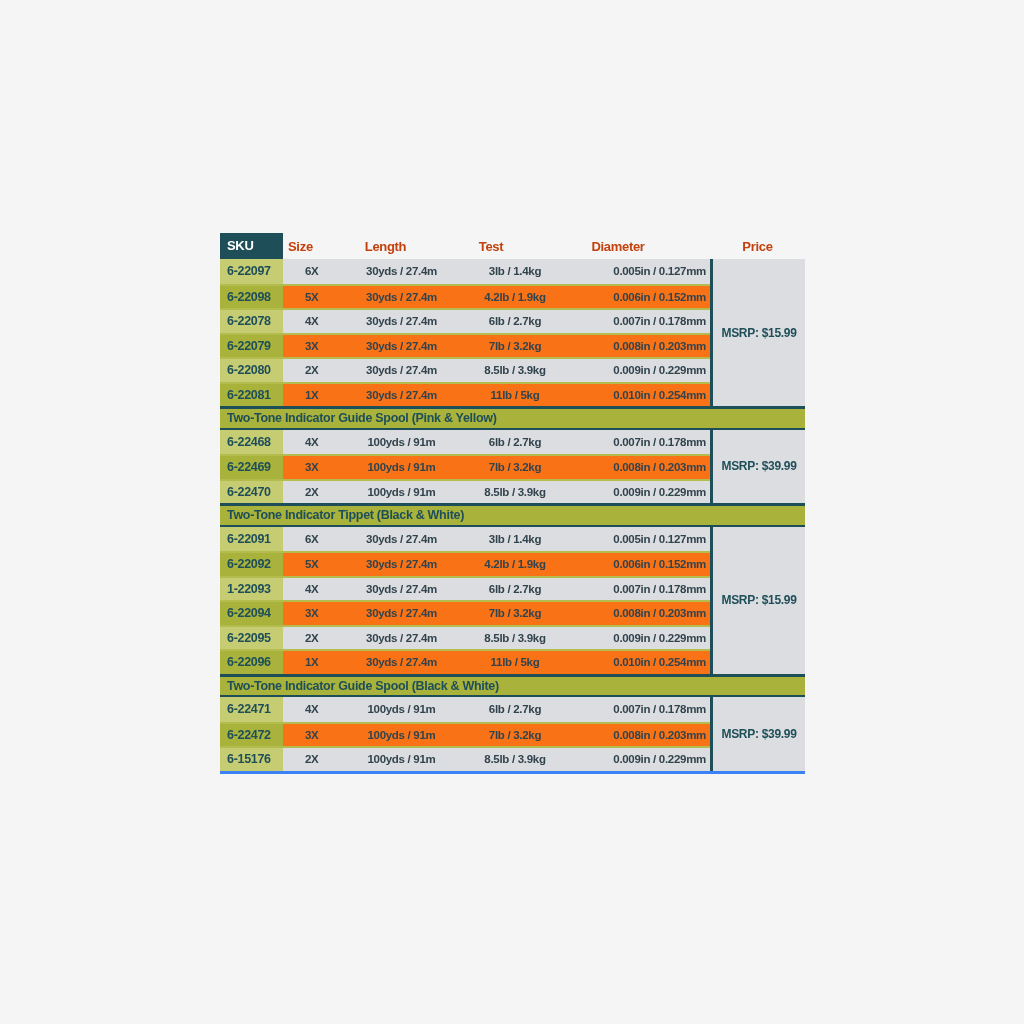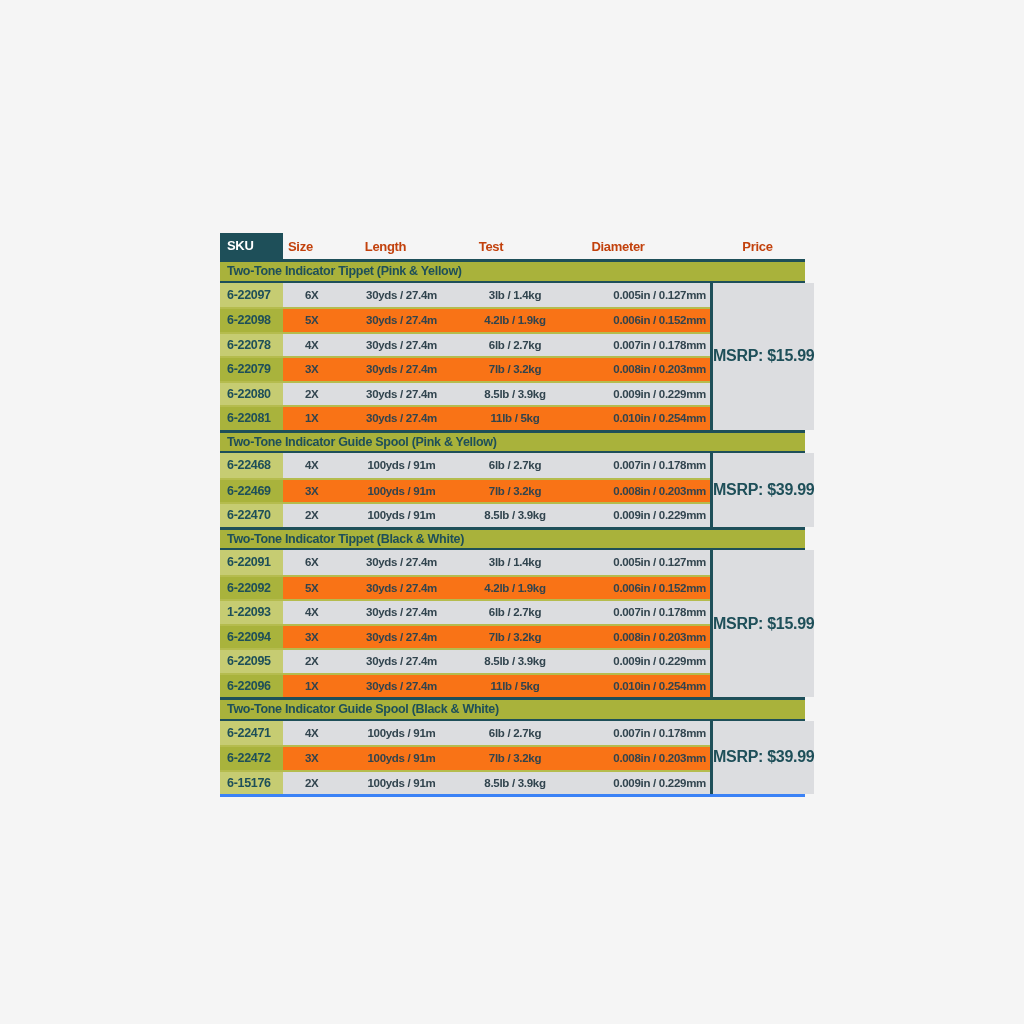--- a/index.html
+++ b/index.html
@@ -66,44 +66,41 @@
   .c-size { padding-left:14px; }
   .c-length { text-align:center; padding-right:6px; }
   .c-test { text-align:center; padding-right:15px; }
   .c-diameter { text-align:right; padding-right:32px; }
   .c-gutter { background:#fcfcfa; height:100%; }
   
   .price-cell {
     flex:1; background:#dcdde0;
     border-left:3px solid #1e4f59;
     display:flex; align-items:center; justify-content:center;
-    font-weight:bold; font-size:16px; color:#1e4f59;
+    font-weight:bold; font-size:12px; color:#1e4f59;
     letter-spacing:-0.3px; white-space:nowrap;
   }
 </style>
 </head>
 <body>
 
 <div class="page">
   <div class="spec-table">
 
     <div class="header-row">
       <div class="h h-sku">SKU</div>
       <div class="h h-size">Size</div>
       <div class="h h-length">Length</div>
       <div class="h h-test">Test</div>
       <div class="h h-diameter">Diameter</div>
       <div class="h h-price">Price</div>
     </div>
 
     <div id="sections">
   <section class="section">
-    <div class="section-bar">
-      <span>Two-Tone Indicator Tippet (Pink &amp; Yellow)</span>
-    </div>
     <div class="section-body">
       <div class="rows">
   <div class="row shade">
     <div class="cell c-sku">6-22097</div>
     <div class="cell c-size">6X</div>
     <div class="cell c-length">30yds / 27.4m</div>
     <div class="cell c-test">3lb / 1.4kg</div>
     <div class="cell c-diameter">0.005in / 0.127mm</div>
     <div class="cell c-gutter"></div>
   </div>

